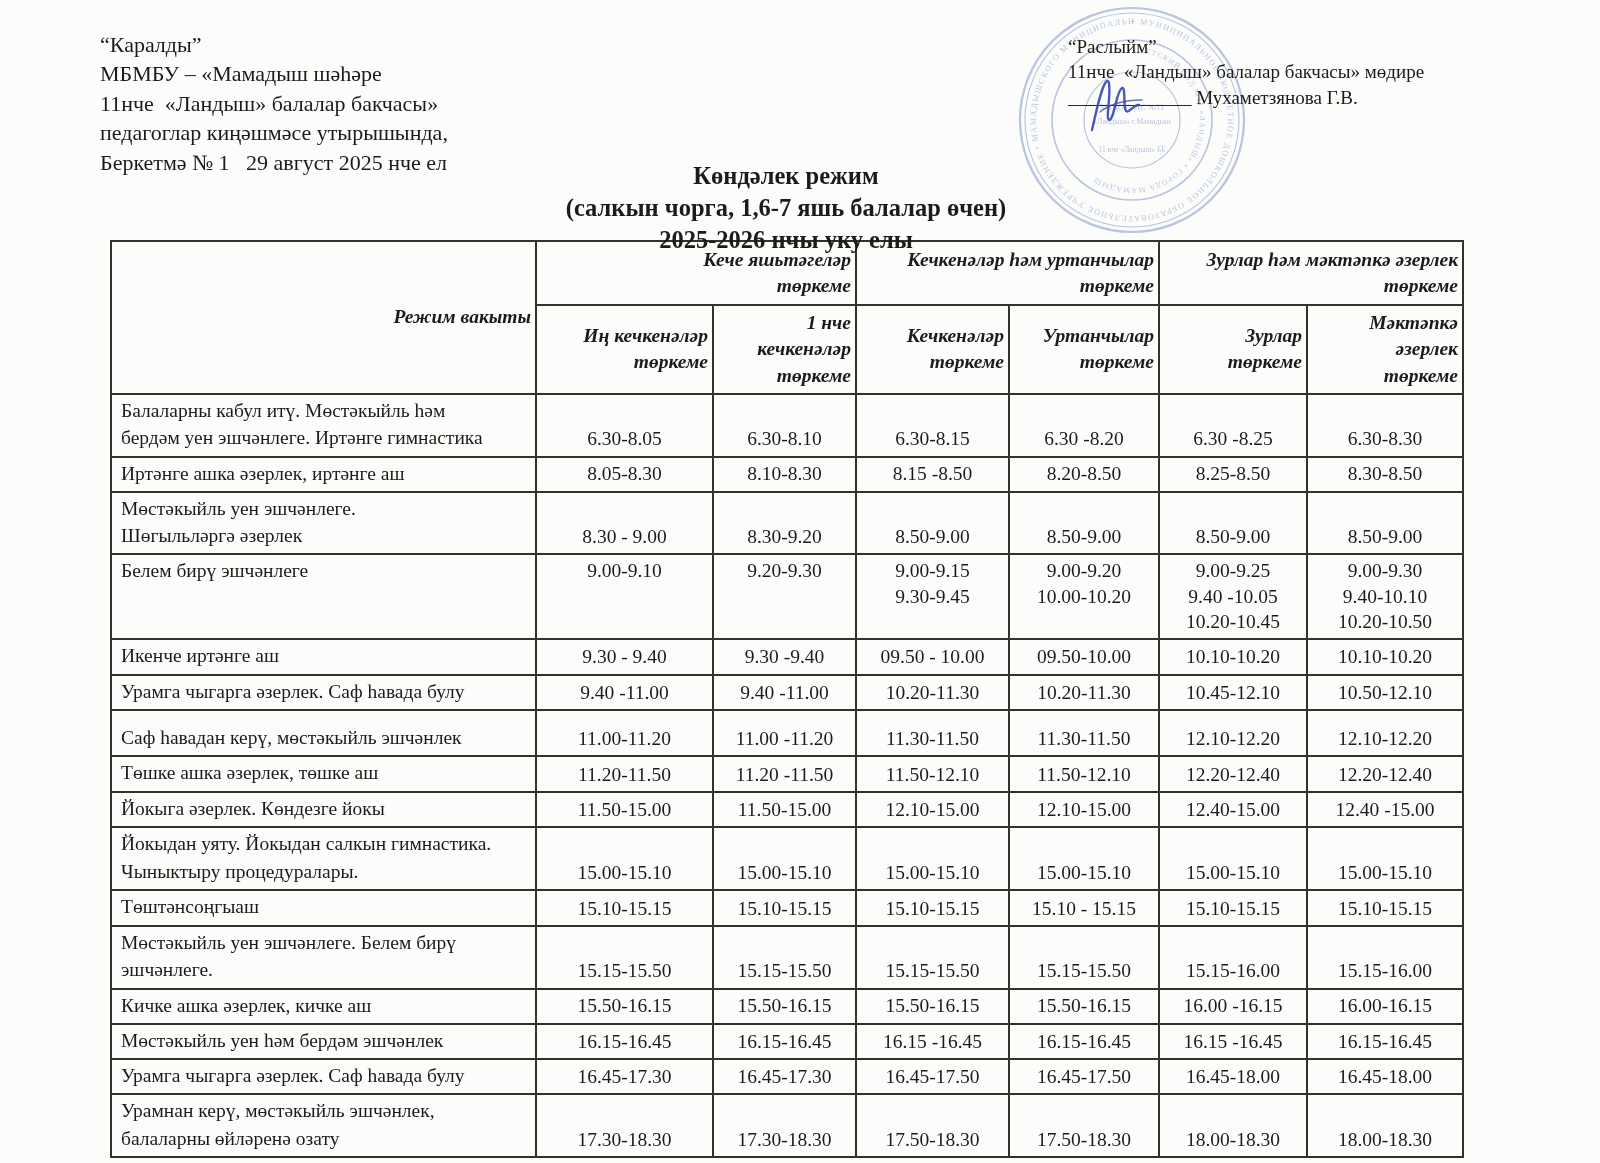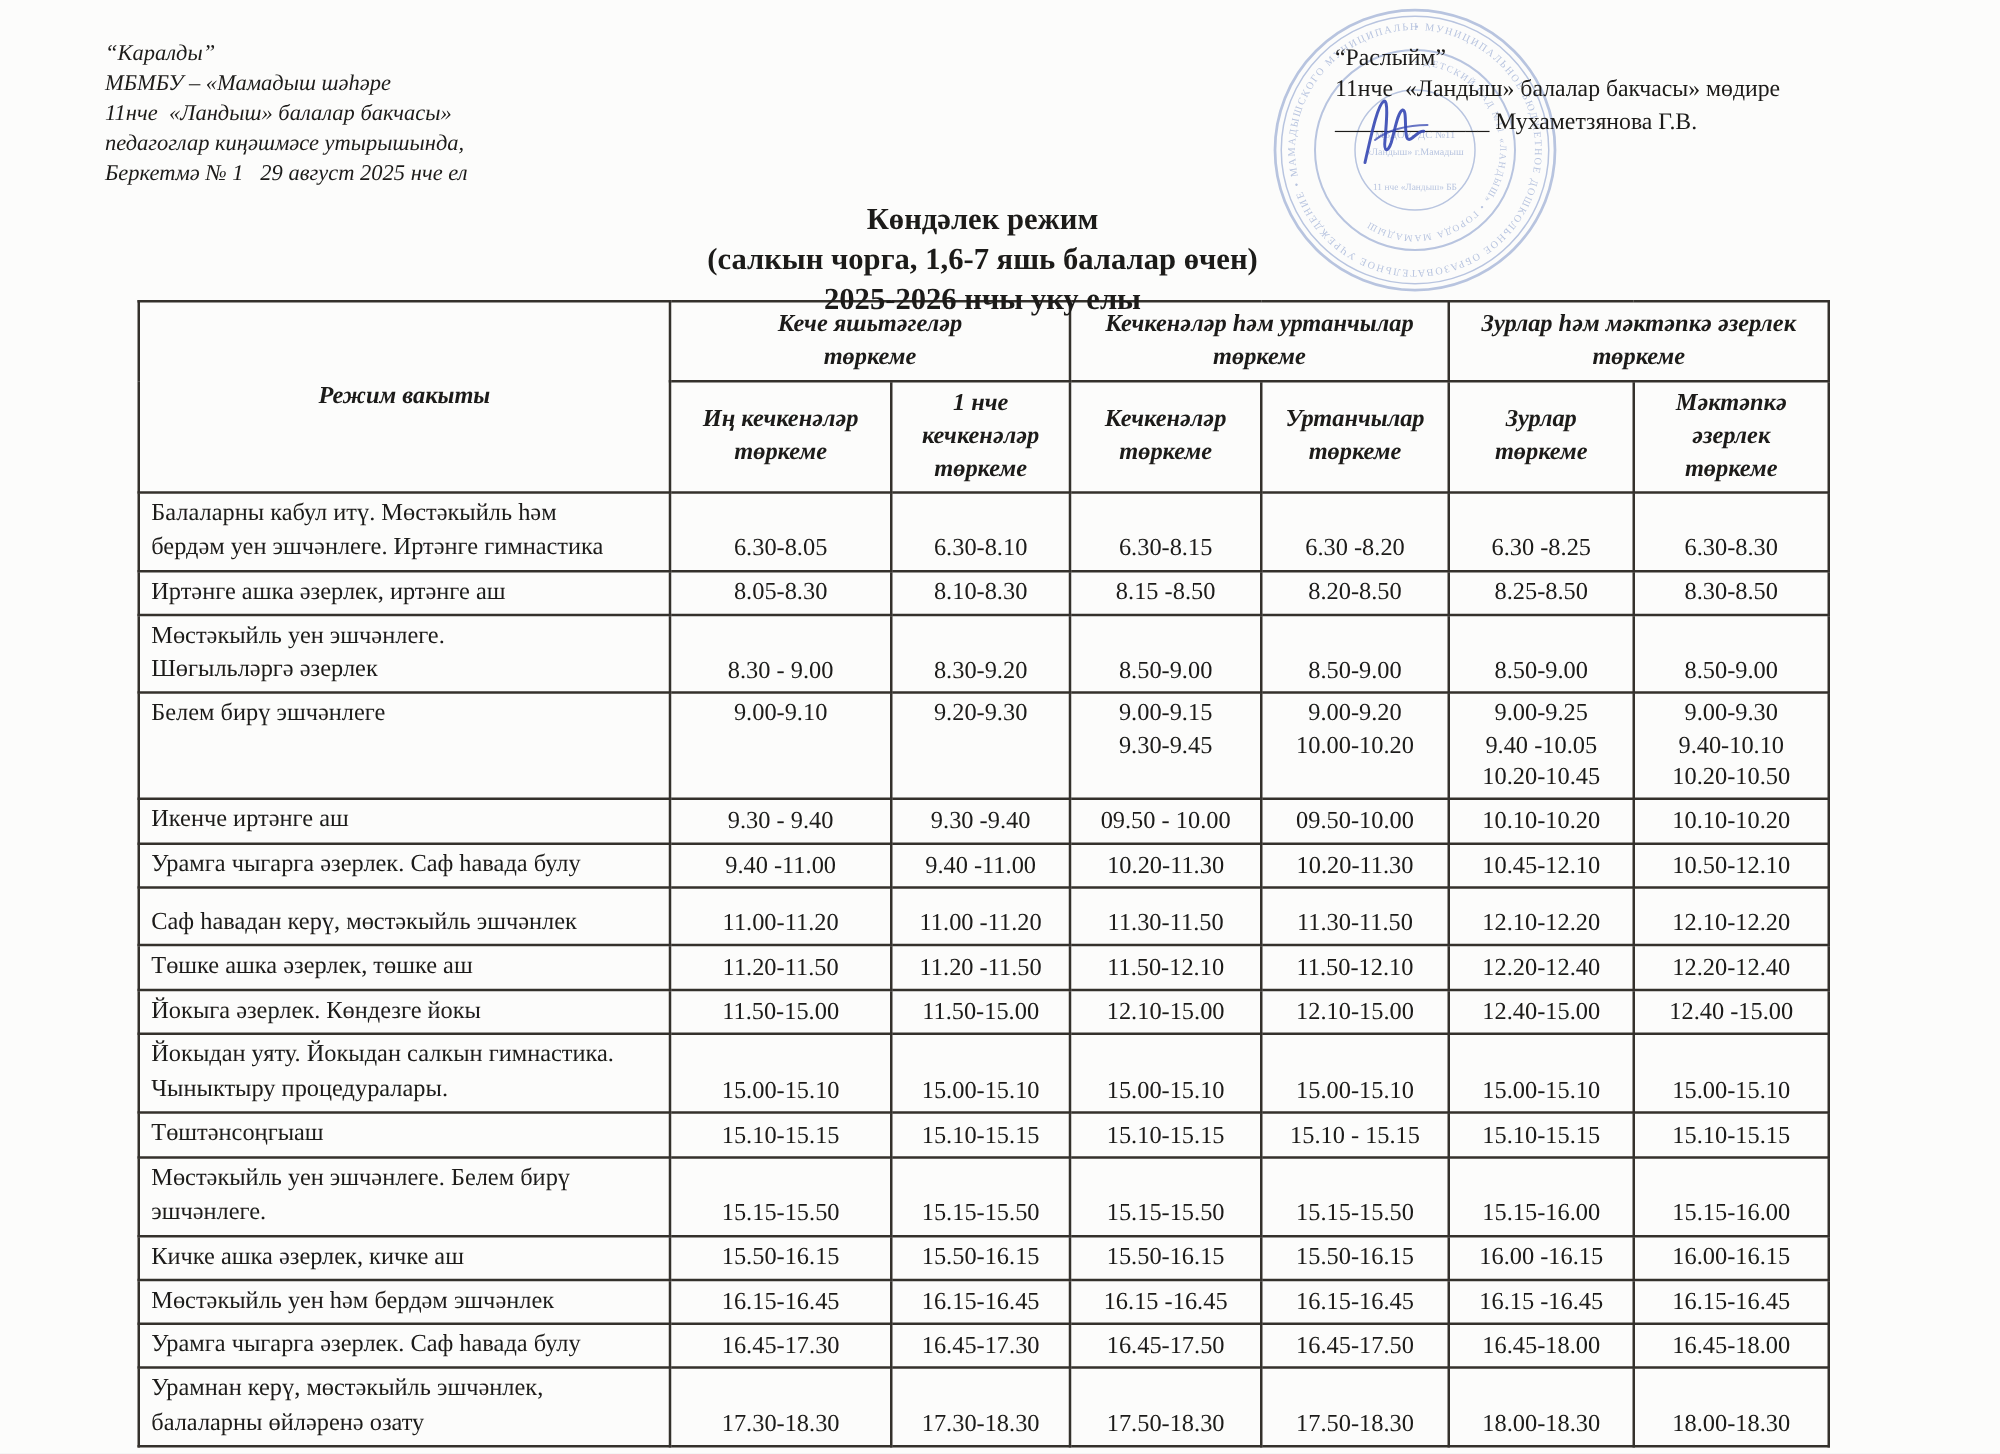--- a/index.html
+++ b/index.html
@@ -3,22 +3,22 @@
 <meta charset="utf-8">
 <style>
   * { margin:0; padding:0; box-sizing:border-box; }
   body { background:#e8e8e8; font-family:"Liberation Serif", serif; }
   .page {
     position:relative; width:1600px; height:1163px; margin:0 auto;
     background:#fcfcfb; color:#1c1b19; overflow:hidden;
   }
   
   .block-left {
-    position:absolute; left:84px; top:30px; width:500px;
-    font-size:18px; line-height:1.34; z-index:3;font-style:italic;
+    position:absolute; left:100px; top:30px; width:500px;
+    font-size:22px; line-height:1.34; z-index:3;
   }
   .block-right {
     position:absolute; left:1068px; top:34px; width:500px;
     font-size:19px; line-height:1.34; z-index:3;
   }
   .block-right .u { text-decoration:underline; }
   .line { white-space:pre; }
   
   .stamp { position:absolute; left:1012px; top:0px; z-index:1; }
   .signature { position:absolute; left:1082px; top:74px; z-index:4; }
@@ -30,21 +30,21 @@
   
   table.schedule {
     position:absolute; left:110px; top:240px; width:1352px; z-index:2;
     border-collapse:collapse; table-layout:fixed;
     font-size:19.5px;
   }
   table.schedule th, table.schedule td {
     border:2px solid #34312c; white-space:pre-line; overflow:hidden;
   }
   table.schedule thead th {
-    font-weight:bold; font-style:italic; text-align:center;
+    font-weight:bold; font-style:italic; text-align:right;
     vertical-align:middle; line-height:1.35; padding:4px 4px;font-family:Liberation Serif, serif;
   }
   td.name {
     text-align:left; vertical-align:top;
     padding:2px 6px 4px 9px; line-height:1.4;
   }
   td.time {
     text-align:center; vertical-align:bottom;
     padding:1px 2px 4px; line-height:1.3;
   }

